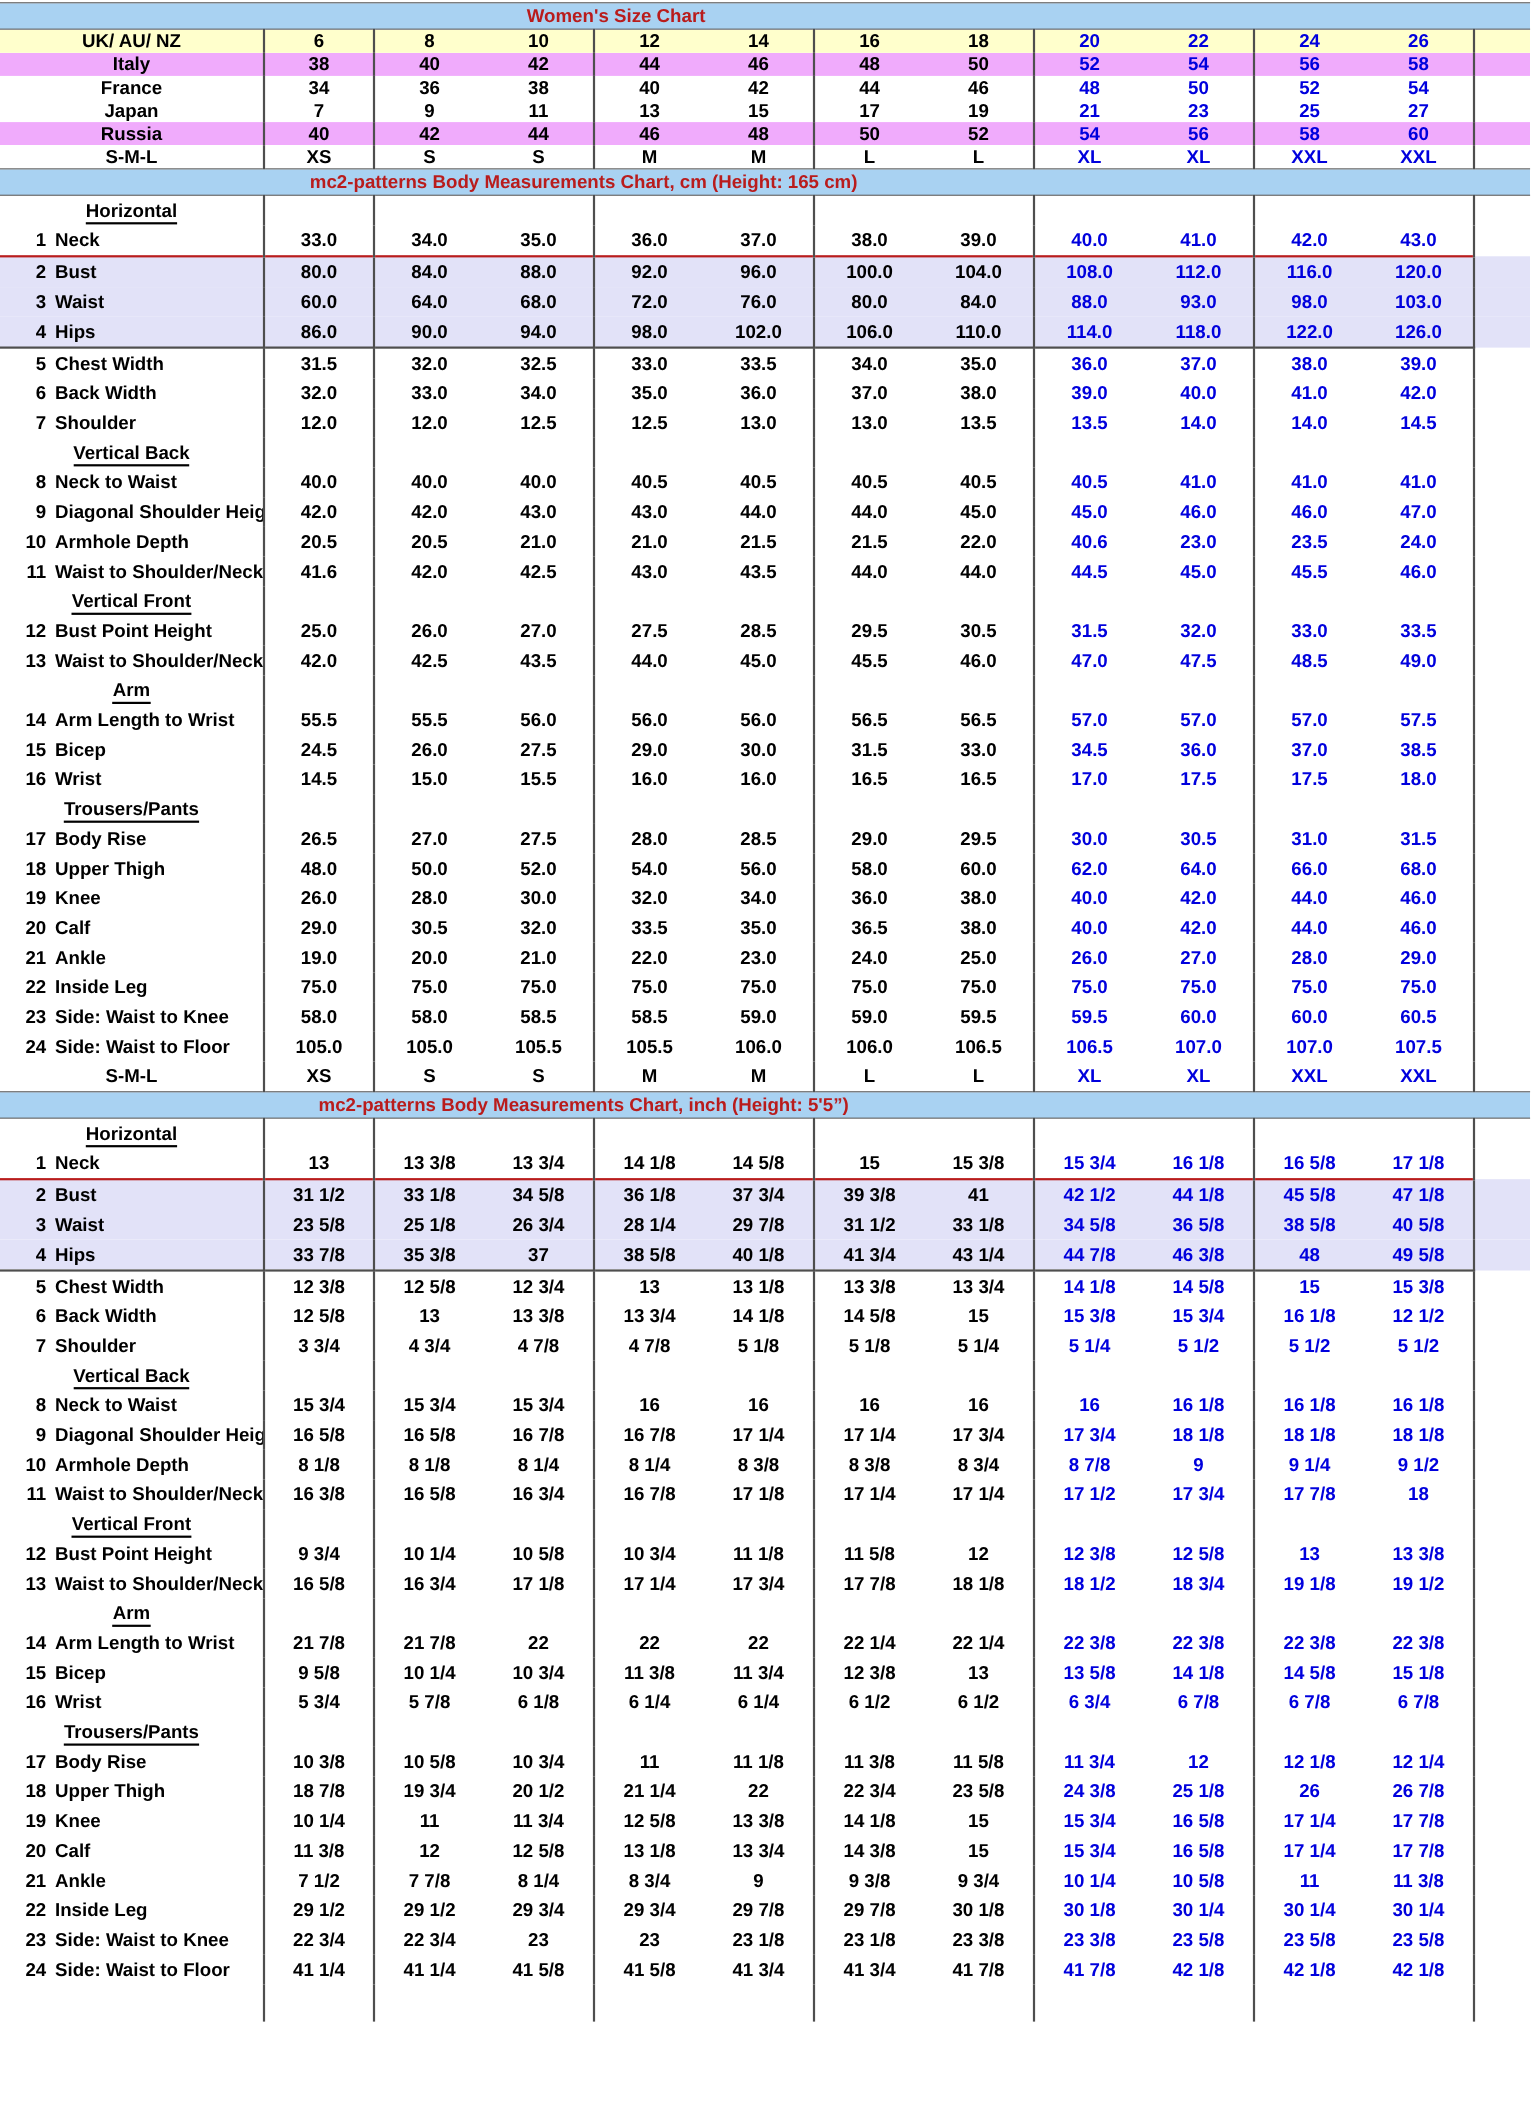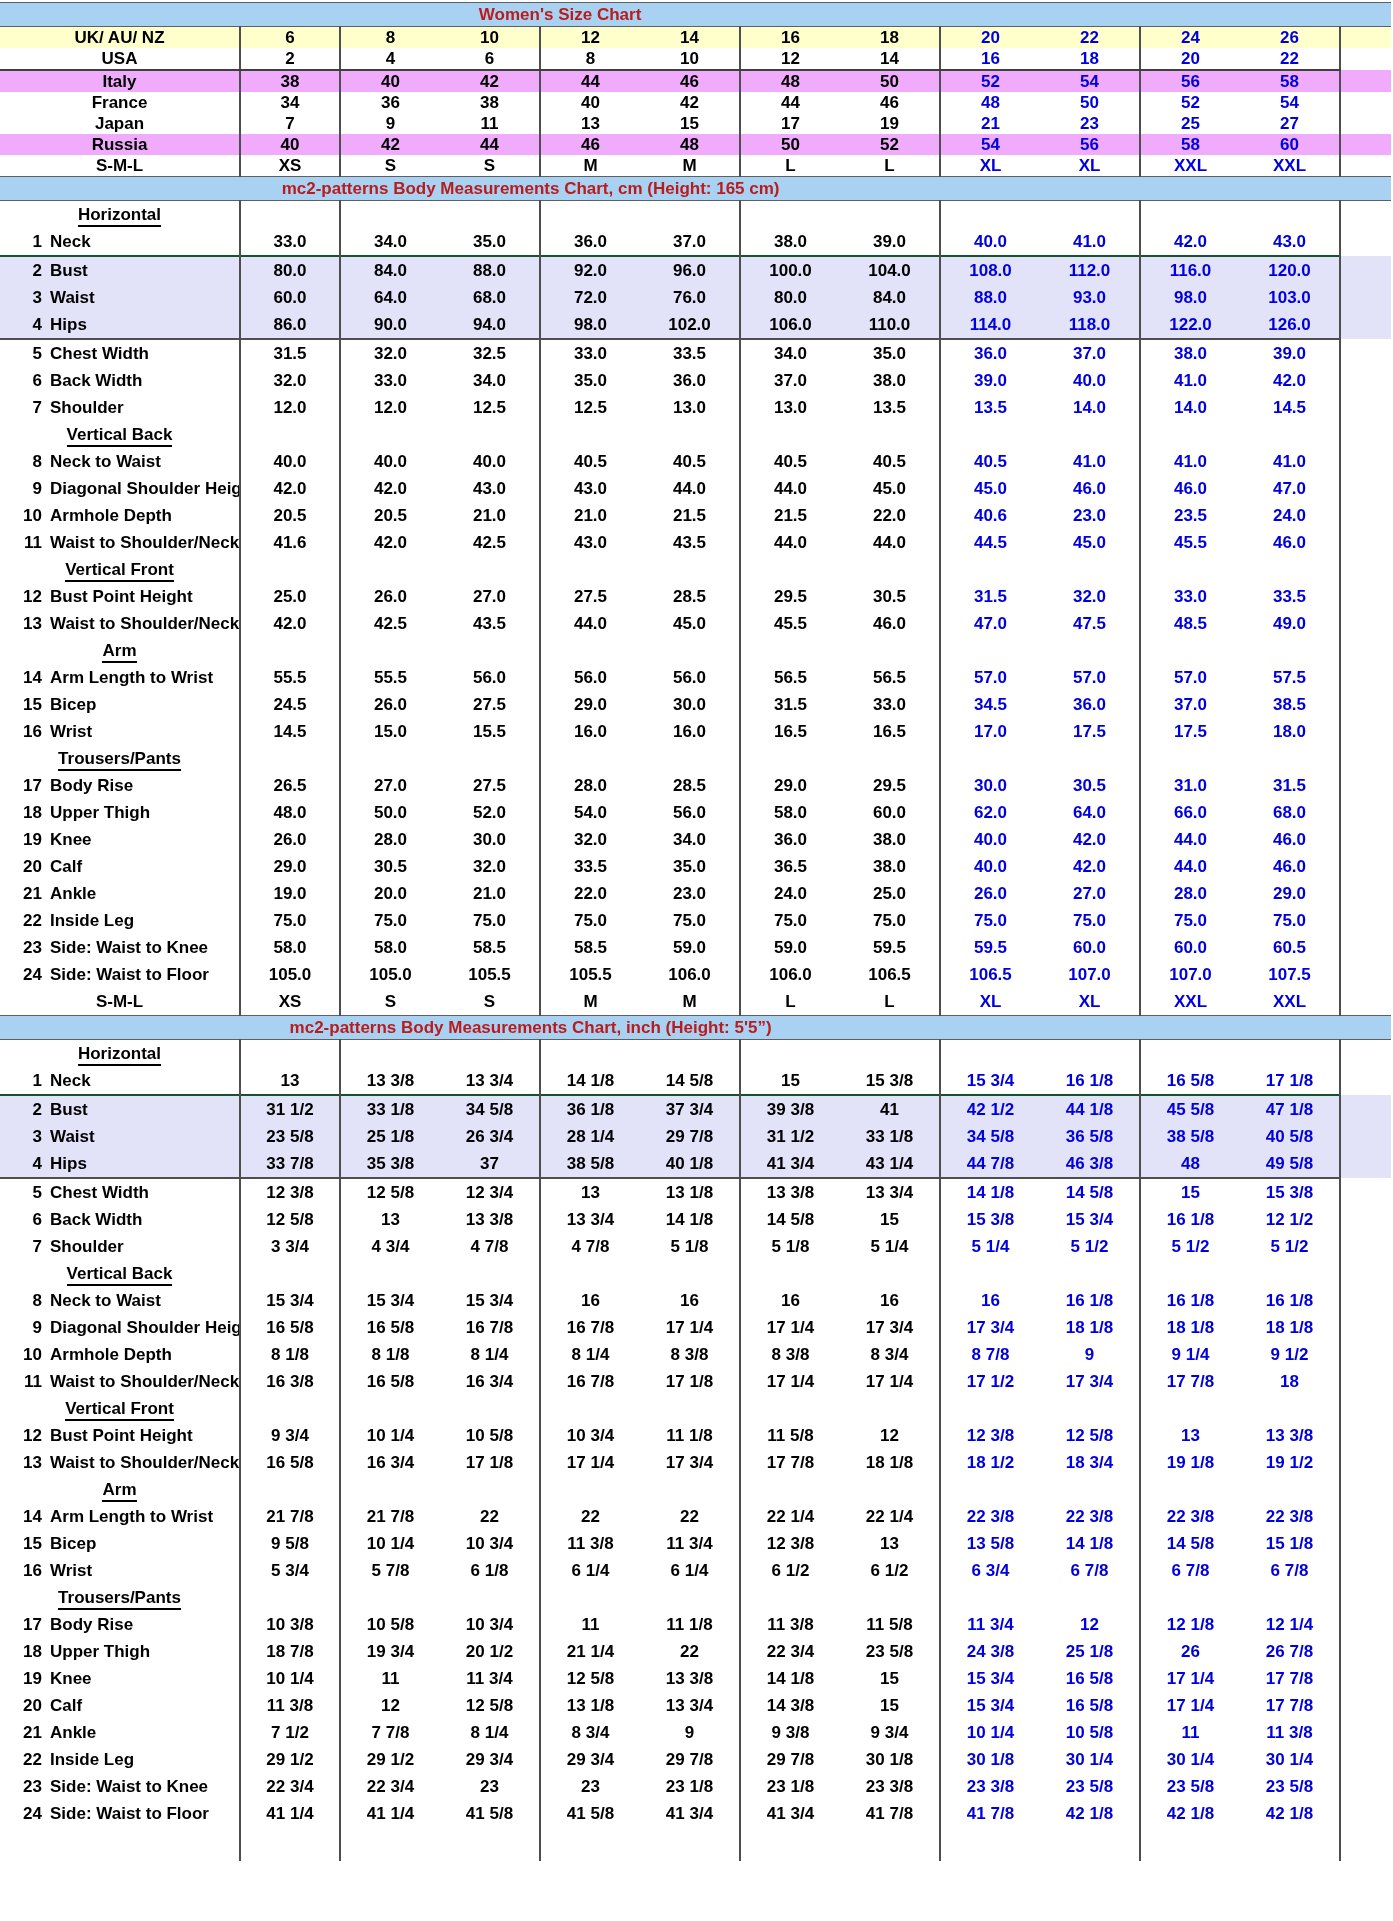--- a/index.html
+++ b/index.html
@@ -9,21 +9,21 @@
      overflow:hidden;white-space:nowrap;line-height:1.05;}
   .gb{border-right:2px solid #4e4e4e;}
   tr.conv td{height:21px;}
   tr.band td{background:#a9d2f2;color:#b91c1c;height:23px;border-top:1px solid #5f5f5f;border-bottom:1px solid #5f5f5f;}
   tr.band td.t-title{padding-right:271px;}
   tr.band td.t-sec{padding-right:330px;}
   tr.bg-yellow td{background:#ffffcc;margin-top:40px;}
   tr.bg-gray td{background:#f0abfc;}
   tr.sep-below td:not(.filler){border-bottom:2px solid #3f3f3f;}
   tr.hl td{background:#e2e2f8;}
-  tr.hl-top td:not(.filler){border-top:2px solid #14532d;}
+  tr.hl-top td:not(.filler){border-top:2px solid #b91c1c;}
   tr.hl-bot td:not(.filler){border-bottom:2px solid #4e4e4e;}
   .blue{color:#0000dd;}
   td.mlabel{text-align:left;margin-top:13px;}
   td.mlabel .num{display:inline-block;width:28px;text-align:right;margin:0 8px 0 14px;}
   .subh .ul{border-bottom:2px solid #000;padding-bottom:1px;}
   tr.tail td{height:34px;}
   .filler{border:none;}
 </style>
 </head>
 <body>
@@ -57,35 +57,20 @@
           <td>12</td>
           <td class="gb">14</td>
           <td>16</td>
           <td class="gb">18</td>
           <td class=" blue">20</td>
           <td class="gb blue">22</td>
           <td class=" blue">24</td>
           <td class="gb blue">26</td>
           <td class="filler"></td>
         </tr>
-        <tr class="conv sep-below">
-          <td class="gb">USA</td>
-          <td class="gb">2</td>
-          <td>4</td>
-          <td class="gb">6</td>
-          <td>8</td>
-          <td class="gb">10</td>
-          <td>12</td>
-          <td class="gb">14</td>
-          <td class=" blue">16</td>
-          <td class="gb blue">18</td>
-          <td class=" blue">20</td>
-          <td class="gb blue">22</td>
-          <td class="filler"></td>
-        </tr>
         <tr class="conv bg-gray">
           <td class="gb">Italy</td>
           <td class="gb">38</td>
           <td>40</td>
           <td class="gb">42</td>
           <td>44</td>
           <td class="gb">46</td>
           <td>48</td>
           <td class="gb">50</td>
           <td class=" blue">52</td>

